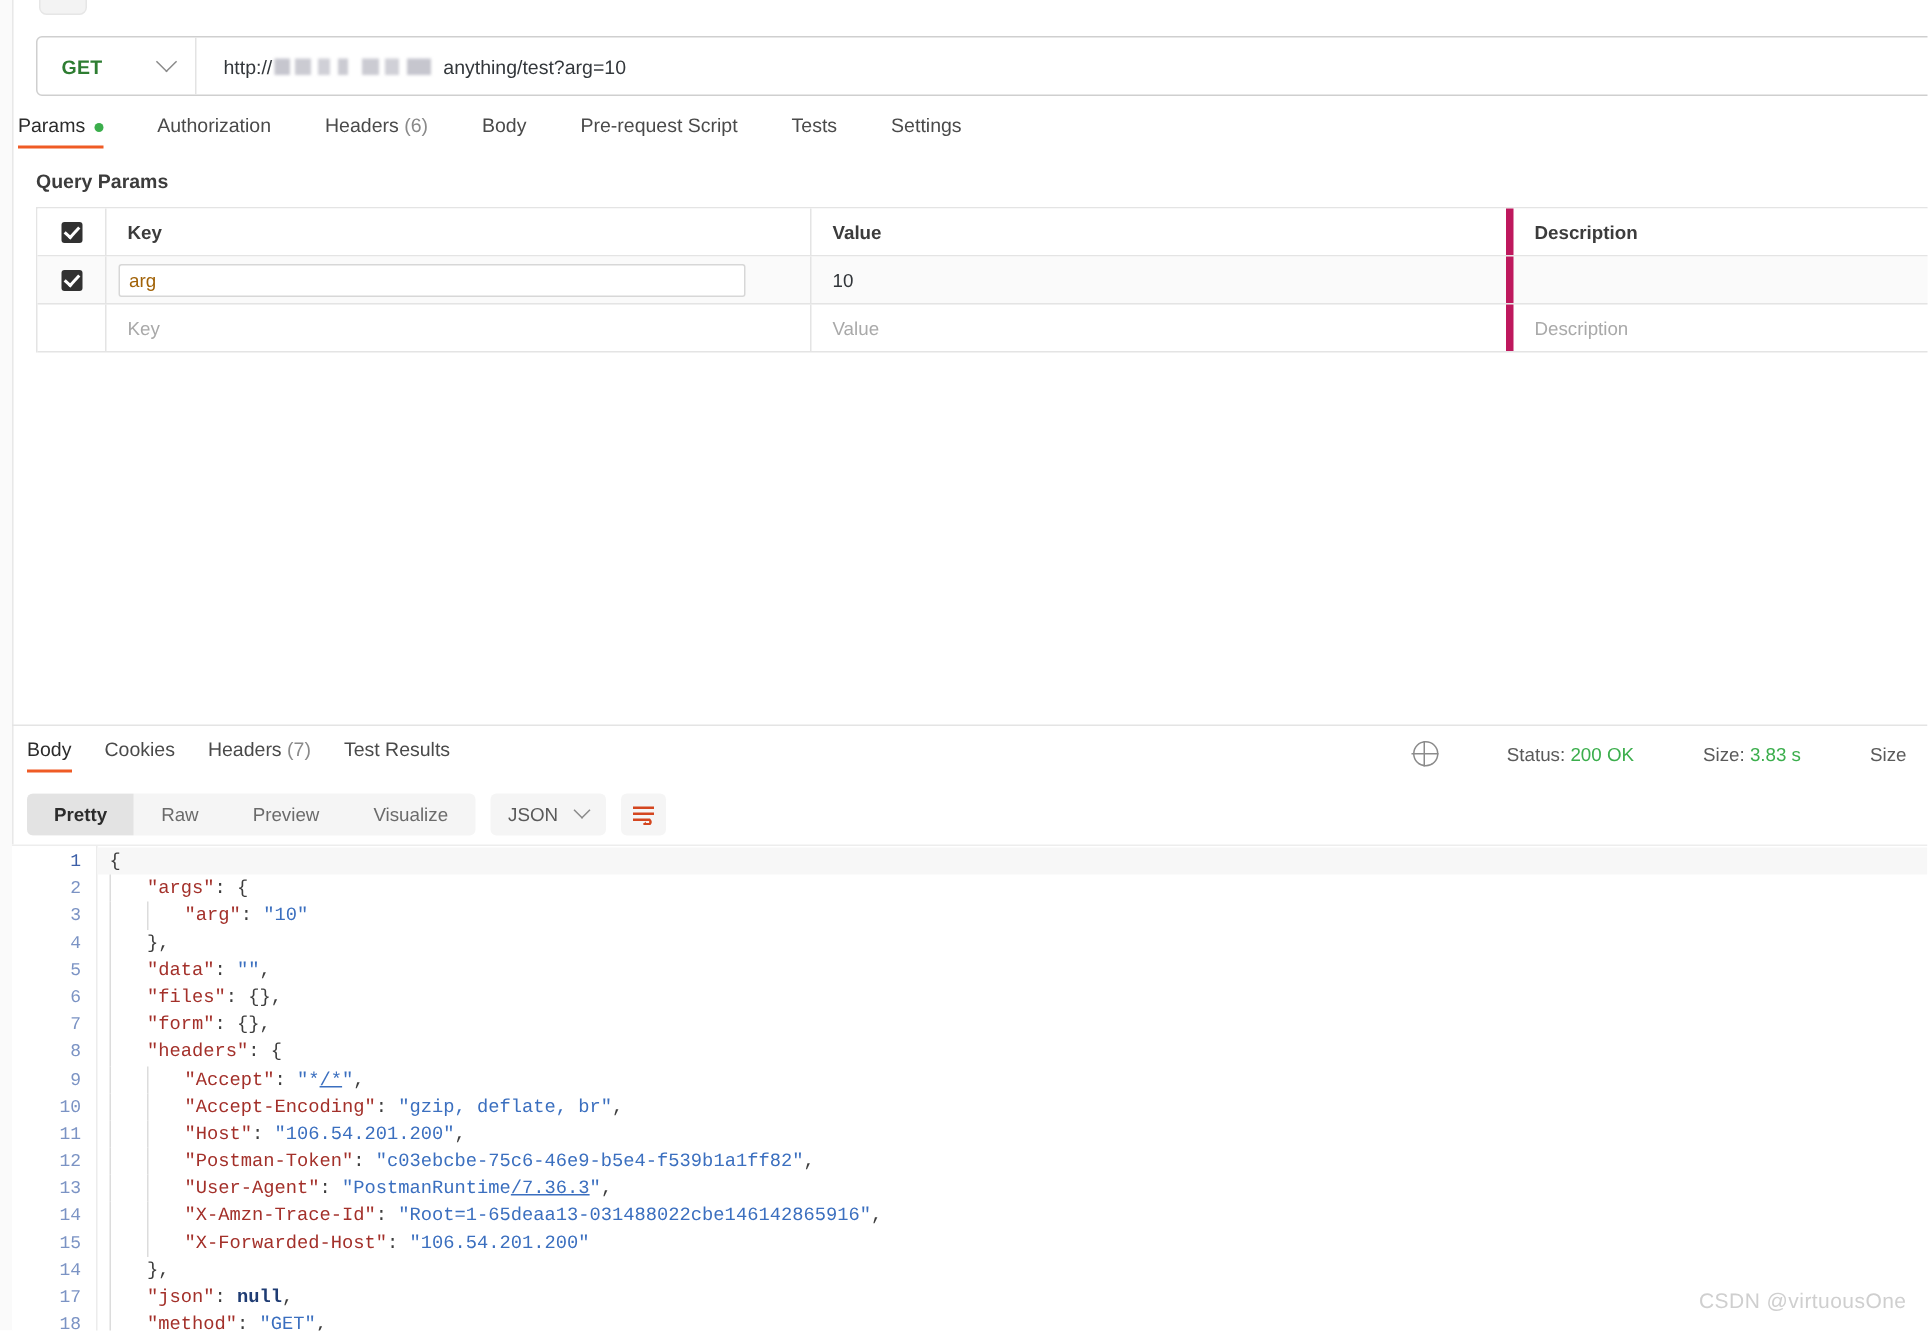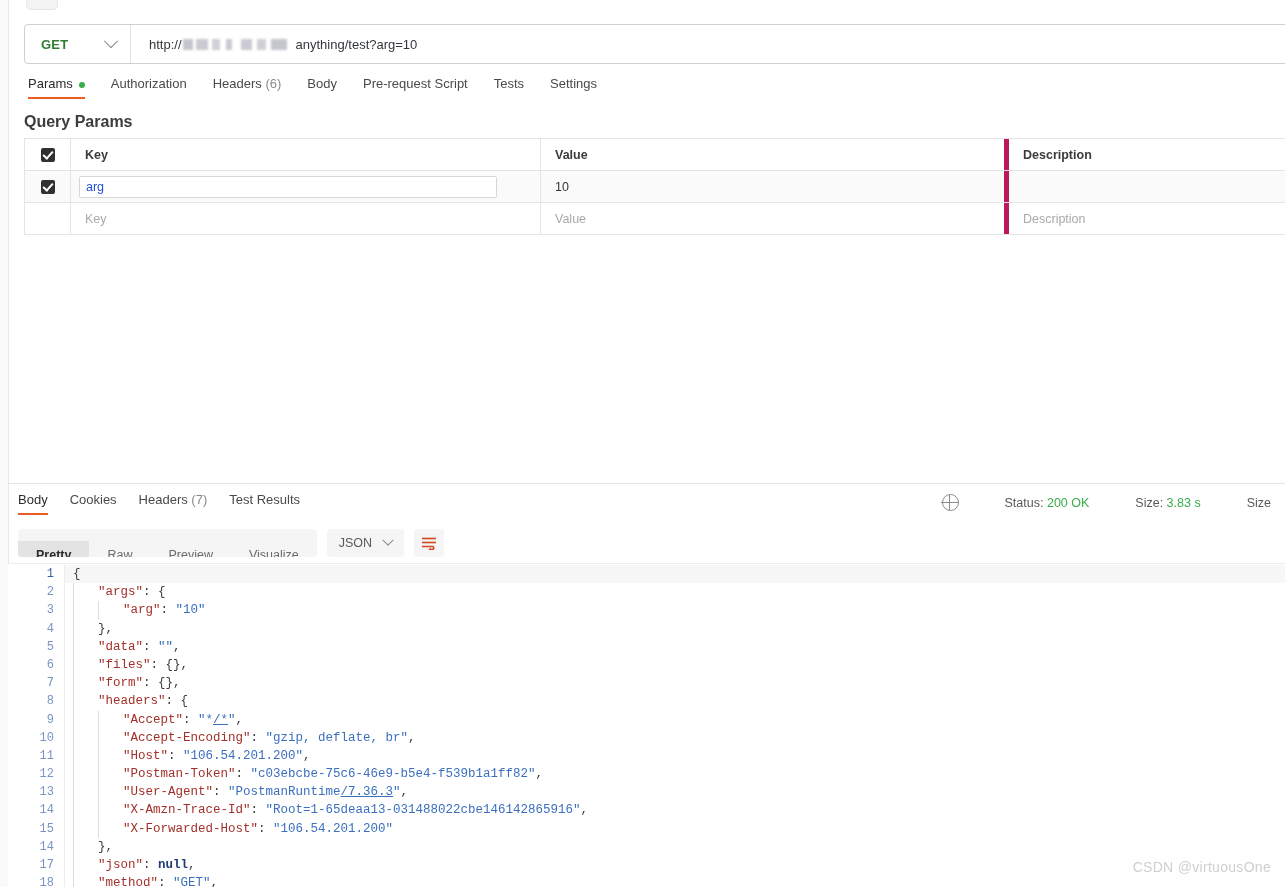--- a/index.html
+++ b/index.html
@@ -102,24 +102,25 @@
         rgba(150,150,165,.45) 66% 74%,
         rgba(255,255,255,0) 74% 79%,
         rgba(150,150,165,.55) 79% 93%,
         rgba(255,255,255,0) 93% 100%);
     filter: blur(1.1px);
   }
 
   
   .req-tabs {
     position: absolute;
-    left: 28px; top: 76px;
+    left: 12px; top: 76px;
     display: flex;
     align-items: flex-start;
     height: 26px;
+    gap: 10px;
   }
   .req-tab {
     font-size: 13px;
     color: #4a4a4a;
     margin-right: 26px;
     cursor: pointer;
     position: relative;
     white-space: nowrap;
     padding-bottom: 8px;
   }
@@ -138,21 +139,21 @@
     background: #3bae4c;
     margin-left: 6px;
     vertical-align: middle;
   }
   .tab-count { color: #8a8a8a; }
 
   
   .qp-title {
     position: absolute;
     left: 24px; top: 113px;
-    font-size: 16px;
+    font-size: 13px;
     font-weight: bold;
     color: #3c3c3c;
   }
   .params-table {
     position: absolute;
     left: 24px; top: 138px;
     width: 1285px;
     border: 1px solid #e4e4e4;
     border-bottom: none;
     box-sizing: border-box;
@@ -212,21 +213,21 @@
     width: 418px;
     height: 22px;
     border: 1px solid #d7d7d7;
     border-radius: 2px;
     background: #fff;
     box-sizing: border-box;
     display: flex;
     align-items: center;
     padding-left: 6px;
     font-size: 12.5px;
-    color: #1d4ed8;
+    color: #a16207;
     margin-left: -6px;
   }
 
   
   .resp-sep {
     position: absolute;
     left: 8px; top: 483px;
     width: 1277px;
     border-top: 1px solid #e4e4e4;
   }
@@ -305,21 +306,20 @@
     height: 28px;
   }
   .seg-btn {
     padding: 0 18px;
     height: 28px;
     display: flex;
     align-items: center;
     font-size: 12.5px;
     color: #6b6b6b;
     cursor: pointer;
-    margin-top: 12px;
   }
   .seg-btn.active {
     background: #e3e3e3;
     color: #2c2c2c;
     font-weight: bold;
   }
   .fmt-select {
     margin-left: 10px;
     height: 28px;
     background: #f5f5f5;

